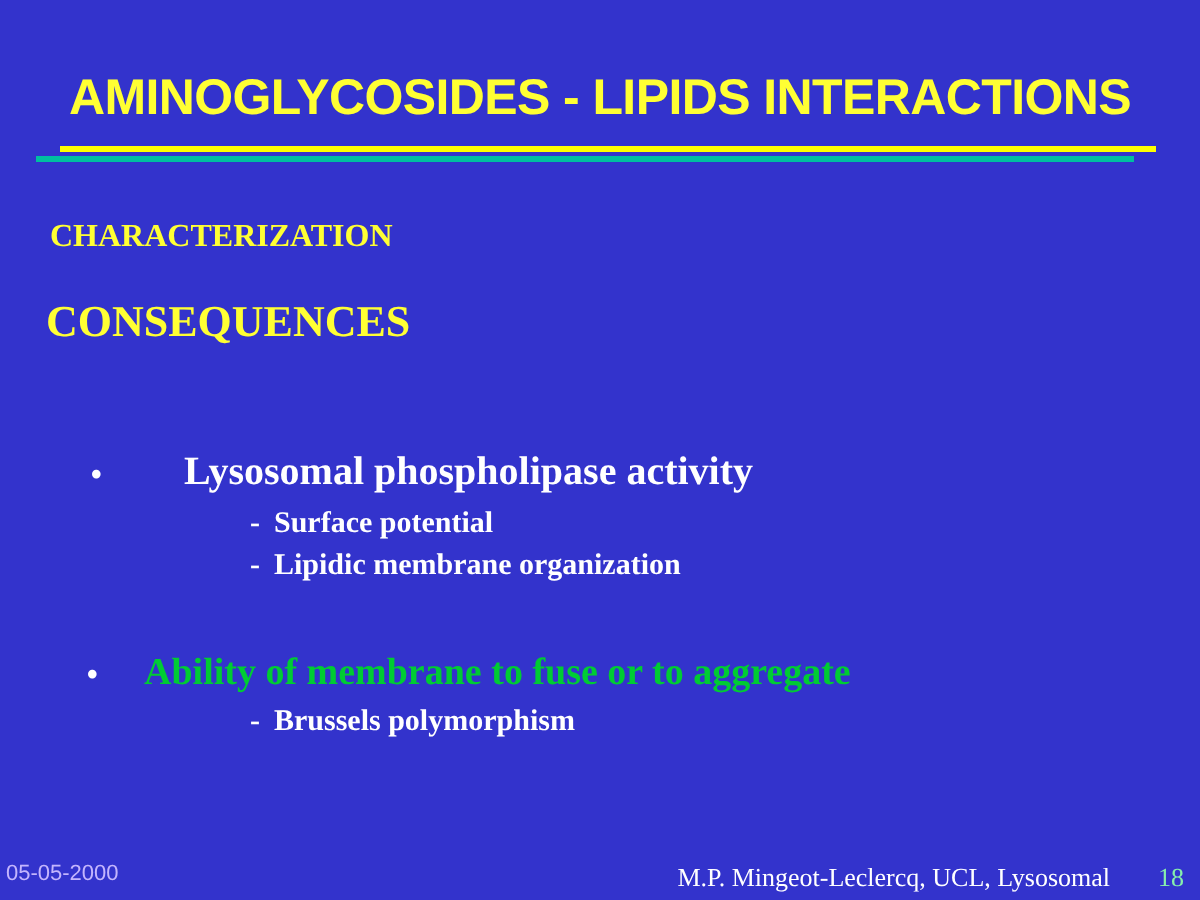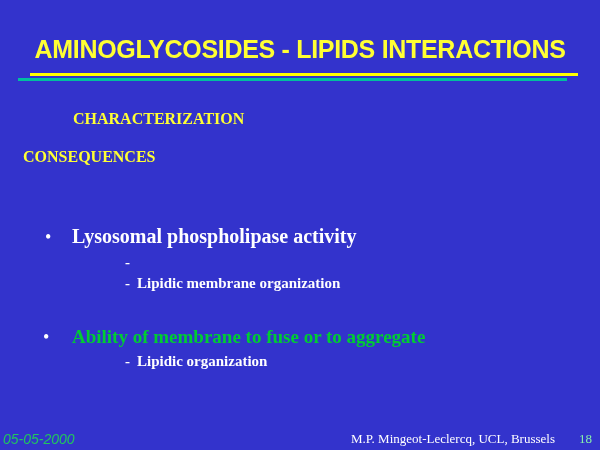--- a/index.html
+++ b/index.html
@@ -23,34 +23,34 @@
     color: #FFFF33;
   }
   .rule { position: absolute; height: 3px; }
   .rule-yellow { left: 30px; top: 73px; width: 548px; background: #FFFF00; }
   .rule-teal   { left: 18px; top: 78px; width: 549px; background: #00BFA0; }
 
   .sec-label {
     font-weight: bold;
     color: #FFFF33;
   }
-  .characterization { left: 25px; top: 110px; font-size: 16px; margin-left: 48px; }
-  .consequences     { left: 23px; top: 148px; font-size: 16px; }
+  .characterization { left: 25px; top: 110px; font-size: 16px; }
+  .consequences     { left: 23px; top: 148px; font-size: 22px; }
   .interest         { left: 37px; top: 404px; font-size: 15px; }
 
   .bullet-dot {
     color: #FFFFFF;
     font-size: 18px;
     line-height: 18px;
   }
   .b1-dot { left: 45px; top: 228px; }
   .b2-dot { left: 43px; top: 328px; }
 
   .bullet-label { font-weight: bold; }
-  .b1-label { left: 72px; top: 225px; font-size: 20px; color: #FFFFFF; }
+  .b1-label { left: 92px; top: 225px; font-size: 20px; color: #FFFFFF; }
   .b2-label { left: 72px; top: 326px; font-size: 19px; color: #00CC33; text-align: center; }
 
   .subs {
     position: absolute;
     display: flex;
     flex-direction: column;
   }
   .subs-1 { left: 125px; top: 254px; }
   .subs-2 { left: 125px; top: 353px; }
   .sub-line {
@@ -59,23 +59,22 @@
     font-size: 15px;
     font-weight: bold;
     color: #FFFFFF;
     white-space: nowrap;
   }
   .sub-dash { width: 12px; }
 
   .footer-date {
     left: 3px; top: 431px;
     font-family: "Liberation Sans", sans-serif;
-    font-size: 14px;
-    color: #22c55e;
-    font-style: italic;
+    font-size: 11px;
+    color: #c4b5fd;
   }
   .footer-credit {
     right: 45px; top: 431px;
     font-size: 13px;
     color: #FFFFFF;
   }
   .footer-page {
     right: 8px; top: 431px;
     font-size: 13px;
     color: #86efac;
@@ -94,35 +93,36 @@
   <div class="abs sec-label characterization">CHARACTERIZATION</div>
 
   <div class="abs sec-label consequences">CONSEQUENCES</div>
 
   <span class="abs bullet-dot b1-dot">•</span>
   <div class="abs bullet-label b1-label">Lysosomal phospholipase activity</div>
 
   <div class="subs subs-1">
     <div class="sub-line">
       <span class="sub-dash">-</span>
+      <span>Surface potential</span>
     </div>
     <div class="sub-line">
       <span class="sub-dash">-</span>
       <span>Lipidic membrane organization</span>
     </div>
   </div>
 
   <span class="abs bullet-dot b2-dot">•</span>
   <div class="abs bullet-label b2-label">Ability of membrane to fuse or to aggregate</div>
 
   <div class="subs subs-2">
     <div class="sub-line">
       <span class="sub-dash">-</span>
-      <span>Lipidic organization</span>
+      <span>Brussels polymorphism</span>
     </div>
   </div>
 
 
   <div class="abs footer-date">05-05-2000</div>
-  <div class="abs footer-credit">M.P. Mingeot-Leclercq, UCL, Brussels</div>
+  <div class="abs footer-credit">M.P. Mingeot-Leclercq, UCL, Lysosomal</div>
   <div class="abs footer-page">18</div>
 
 </div>
 
 </body></html>

